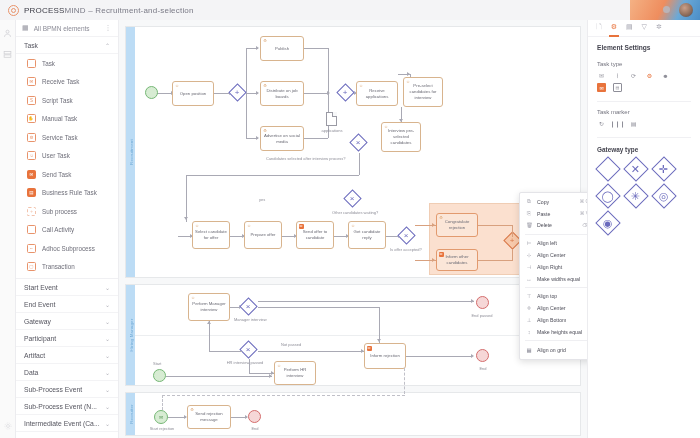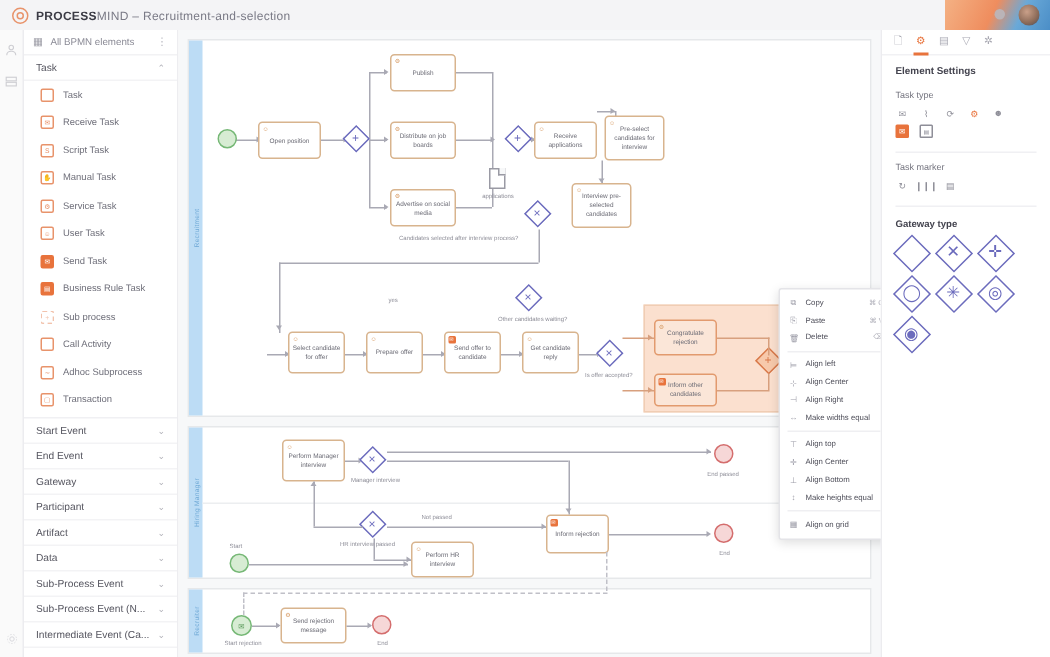--- a/index.html
+++ b/index.html
@@ -30,21 +30,21 @@
   
   #app-header{
     position:absolute;left:0;top:0;width:630px;height:20px;
     display:flex;align-items:center;padding-left:8px;gap:5px;
     background:#f4f4f6;
   }
   #logo-mark{width:11px;height:11px;border-radius:50%;
      border:1.2px solid #e8936b;display:flex;align-items:center;justify-content:center;}
   #logo-mark .inner{width:5px;height:5px;border-radius:50%;border:1px solid #e8936b;}
   #app-title{font-size:8px;letter-spacing:.2px;color:#4a4a55;}
-  #app-title b{font-weight:bold;color:#3b3b45;}
+  #app-title b{font-weight:normal;color:#3b3b45;}
   #app-title .thin{color:#7a7a86;font-weight:normal;}
 
   
   #left-rail{position:absolute;left:0;top:20px;width:16px;height:418px;background:#fafafa;
      border-right:1px solid #ececef;display:flex;flex-direction:column;align-items:center;padding-top:9px;gap:12px;}
   .rail-ico{width:9px;height:9px;opacity:.45;display:flex;align-items:center;justify-content:center;}
   #rail-settings{position:absolute;bottom:8px;left:4px;width:8px;height:8px;opacity:.4;}
 
   
   #sidebar{position:absolute;left:16px;top:20px;width:103px;height:418px;background:#fff;

